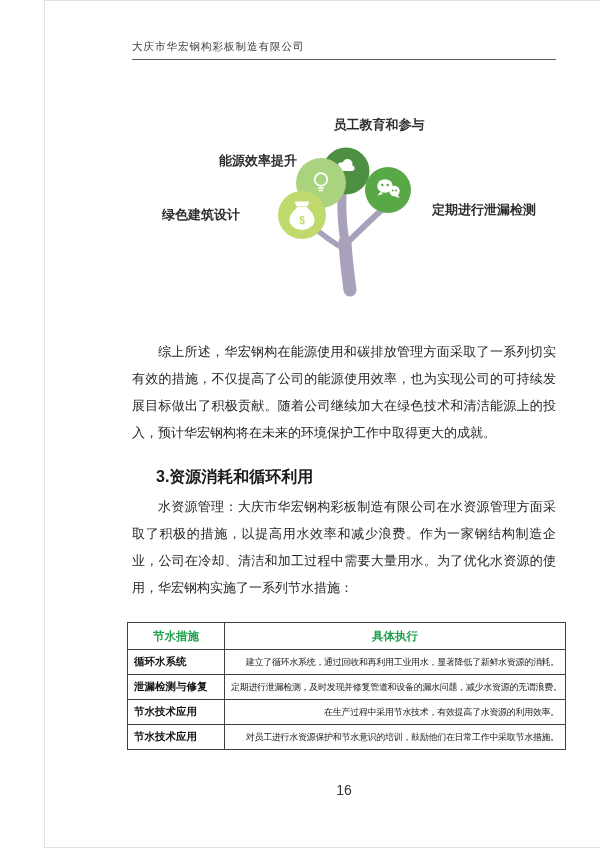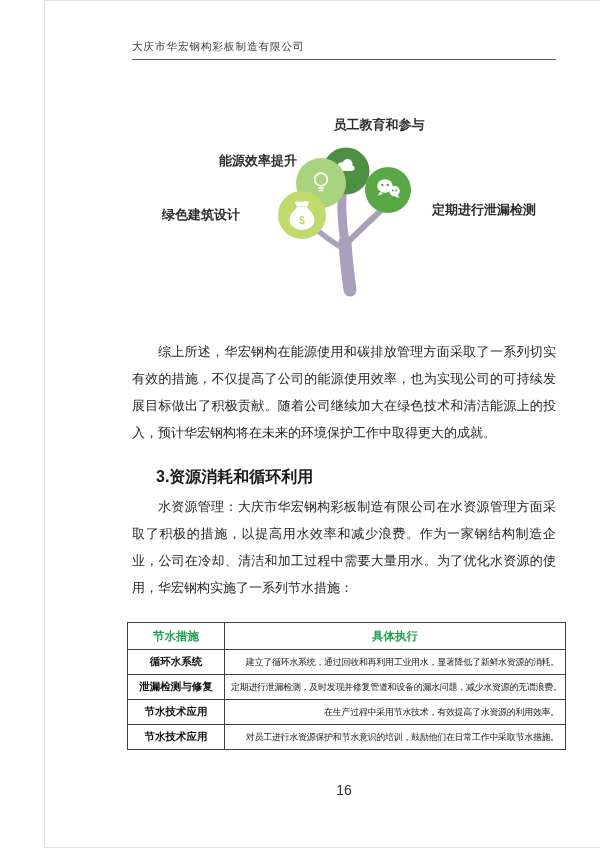--- a/index.html
+++ b/index.html
@@ -81,21 +81,21 @@
     color: #1fa24c;
     font-size: 11.5px;
     font-weight: 700;
     text-align: center;
   }
   .water-table tbody th {
     height: 24px;
     font-size: 10.5px;
     font-weight: 700;
     color: #111;
-    text-align: center;
+    text-align: left;
   }
   .water-table tbody td {
     font-size: 9px;
     letter-spacing: -0.3px;
     color: #222;
     text-align: right;
   }
 
   
   .page-footer {

